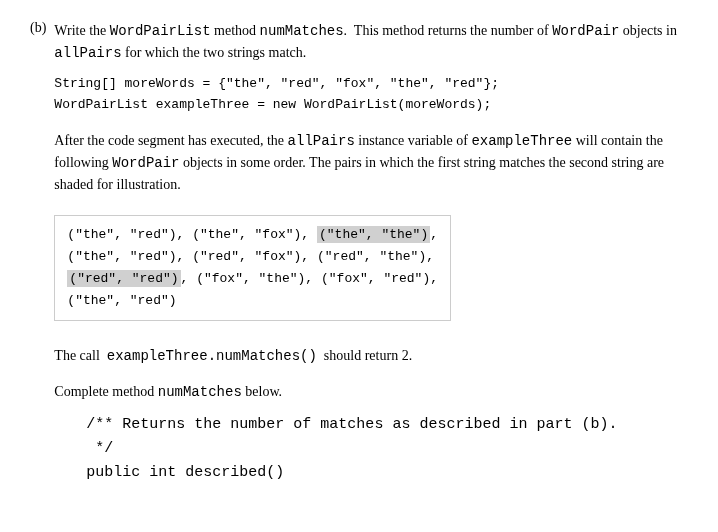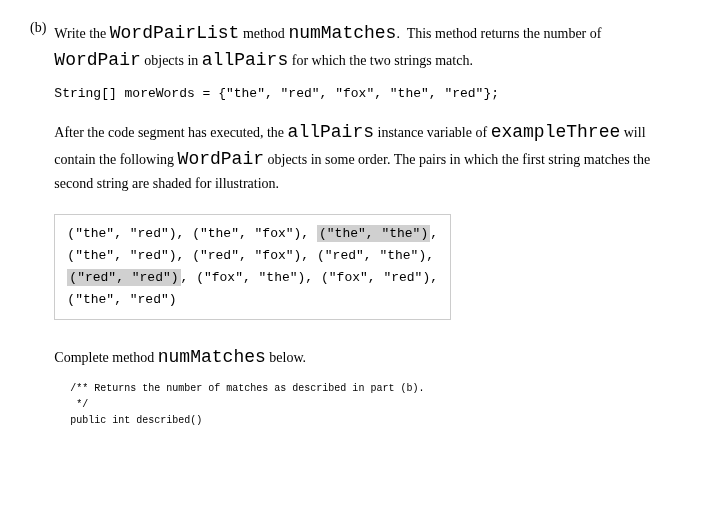--- a/index.html
+++ b/index.html
@@ -34,21 +34,21 @@
       flex: 1;
     }
 
     .paragraph {
       margin-bottom: 10px;
       line-height: 1.5;
     }
 
     code, .mono {
       font-family: "Courier New", Courier, monospace;
-      font-size: 18px;
+      font-size: 14px;
     }
 
     .code-block {
       font-family: "Courier New", Courier, monospace;
       font-size: 13px;
       margin: 10px 0 14px 0;
       line-height: 1.6;
     }
 
     .pairs-block {
@@ -74,39 +74,40 @@
 
     .complete-section {
       margin-top: 10px;
     }
 
     .complete-section .paragraph {
     }
 
     .javadoc-block {
       font-family: "Courier New", Courier, monospace;
-      font-size: 10px;
-      margin-left: 16px;
+      font-size: 15px;
+      margin-left: 32px;
       line-height: 1.6;
     }
   </style>
 </head>
 <body>
 
 <div class="question-part">
   <div class="part-label">(b)</div>
   <div class="content-block">
 
     <div class="paragraph">
       Write the <code>WordPairList</code> method <code>numMatches</code>.&nbsp; This method returns the number of <code>WordPair</code> objects in <code>allPairs</code> for which the two strings match.
     </div>
 
 
     <div class="code-block">
       <div>String[] moreWords = {"the", "red", "fox", "the", "red"};</div>
+      <div>WordPairList exampleThree = new WordPairList(moreWords);</div>
     </div>
 
     <div class="paragraph">
       After the code segment has executed, the <code>allPairs</code> instance variable of <code>exampleThree</code> will contain the following <code>WordPair</code> objects in some order. The pairs in which the first string matches the second string are shaded for illustration.
     </div>
 
     <div class="pairs-block">
       <div>
         <span>("the", "red"), </span>
         <span>("the", "fox"), </span>
@@ -120,20 +121,25 @@
       <div>
         <span class="highlighted">("red", "red")</span><span>, </span>
         <span>("fox", "the"), </span>
         <span>("fox", "red"),</span>
       </div>
       <div>
         <span>("the", "red")</span>
       </div>
     </div>
 
+    <div class="call-line">
+      <span>The call</span>
+      &nbsp;<code>exampleThree.numMatches()</code>&nbsp;
+      <span>should return 2.</span>
+    </div>
 
     <div class="complete-section">
       <div class="paragraph">
         Complete method <code>numMatches</code> below.
       </div>
       <div class="javadoc-block">
         <div>/** Returns the number of matches as described in part (b).</div>
         <div>&nbsp;*/</div>
         <div>public int described()</div>
       </div>

